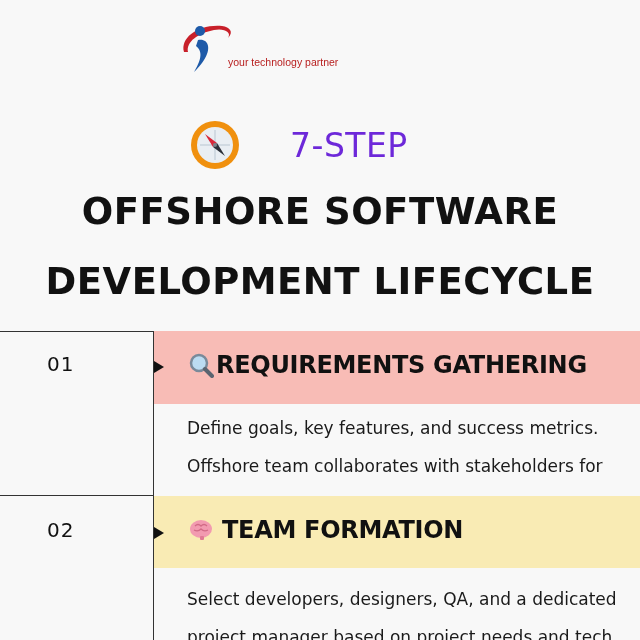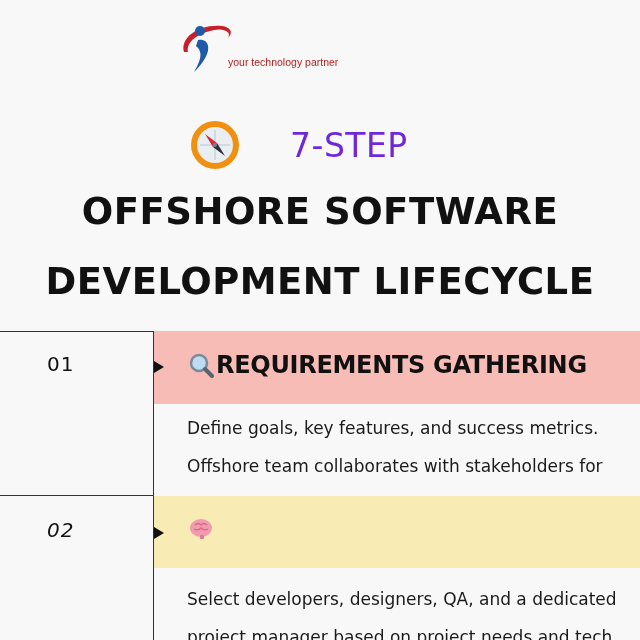--- a/index.html
+++ b/index.html
@@ -73,24 +73,25 @@
     <svg class="ico" viewBox="0 0 26 26">
       <circle cx="11" cy="11" r="8" fill="#bcdcf2" stroke="#7a8a9a" stroke-width="2.5"></circle>
       <line x1="17" y1="17" x2="24" y2="24" stroke="#5a6470" stroke-width="4" stroke-linecap="round"></line>
     </svg>
     <span>REQUIREMENTS GATHERING</span>
   </div>
 </div>
 <div class="arrow" style="top:361px;"></div>
 <div class="desc desc-1">Define goals, key features, and success metrics. Offshore team collaborates with stakeholders for clarity.</div>
 
-<div class="num" style="top:518px;font-style:italic;">02</div>
+<div class="num" style="top:518px;">02</div>
 <div class="band band-yellow">
   <div class="band-title">
     <svg class="ico" viewBox="0 0 26 26">
       <ellipse cx="13" cy="12" rx="11" ry="9" fill="#f29ab0"></ellipse>
       <path d="M7 9 q3 -3 6 0 q3 -3 6 0 M6 13 q4 2 7 -1 q3 3 7 1" stroke="#d26a86" stroke-width="1.3" fill="none"></path>
       <rect x="12" y="19" width="4" height="4" rx="1" fill="#e07a94"></rect>
     </svg>
+    <span style="margin-left:6px;">TEAM FORMATION</span>
   </div>
 </div>
 <div class="arrow" style="top:527px;"></div>
 <div class="desc desc-2">Select developers, designers, QA, and a dedicated project manager based on project needs and tech stack.</div>
 
 </body></html>

